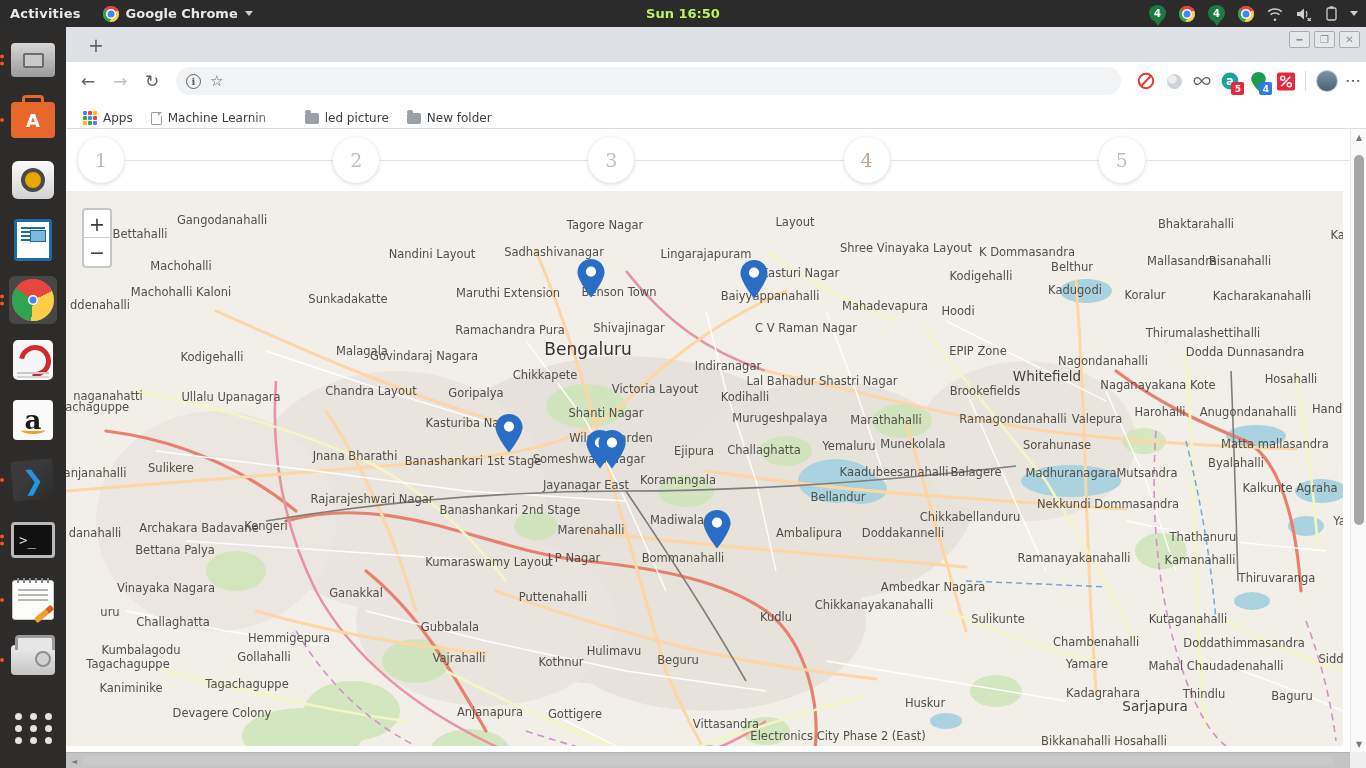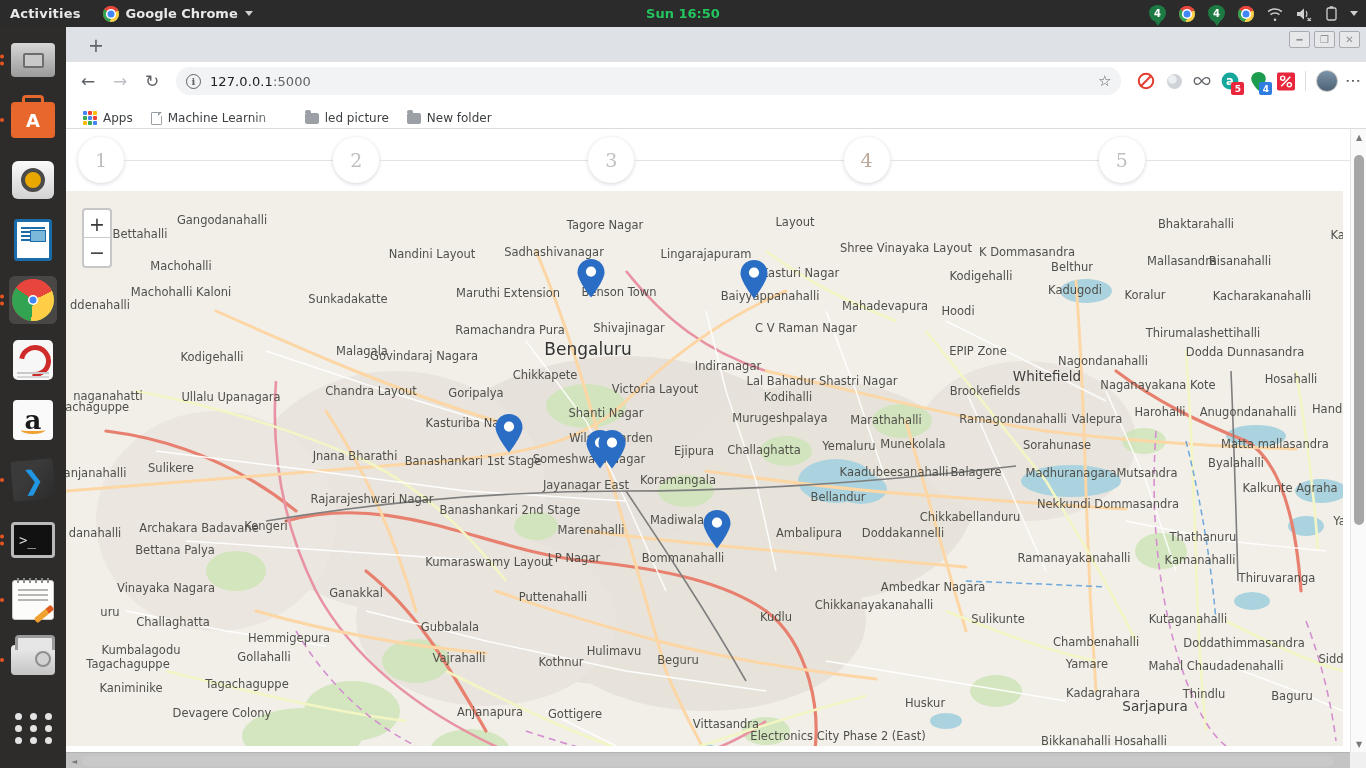--- a/index.html
+++ b/index.html
@@ -32,21 +32,21 @@
     background: conic-gradient(from -55deg, #e8453c 0deg 120deg, #ffcd46 120deg 240deg, #32a350 240deg 360deg);
   }
   .chrome-logo::after {
     content:""; position:absolute; left:50%; top:50%; width:7px; height:7px;
     transform: translate(-50%,-50%); border-radius:50%;
     background:#4285f4; box-shadow: 0 0 0 1.6px #fff;
   }
   .caret-dn { width:0;height:0;border-left:4px solid transparent;border-right:4px solid transparent;border-top:5px solid #cfcfcf; }
   .topbar .clock {
     position: absolute; left: 50%; transform: translateX(-50%);
-    font-size: 13px; font-weight: bold; color: #22c55e;
+    font-size: 13px; font-weight: bold; color: #bef264;
   }
   .topbar .tray { position: absolute; right: 8px; display: flex; align-items: center; gap: 13px; }
   .pin-badge {
     width: 17px; height: 17px; background: #1d7a43; position: relative;
     border-radius: 50% 50% 50% 50% / 44% 44% 56% 56%;
     display:flex; align-items:center; justify-content:center;
     color:#fff; font-size:10px; font-weight:bold;
   }
   .pin-badge::after{ content:""; position:absolute; bottom:-4px; left:50%; transform:translateX(-50%);
      border-left:4px solid transparent;border-right:4px solid transparent;border-top:6px solid #1d7a43; }
@@ -336,21 +336,20 @@
         <div class="wc">✕</div>
       </div>
     </div>
 
     <div class="toolbar">
       <div class="nav-btn">←</div>
       <div class="nav-btn dim">→</div>
       <div class="nav-btn">↻</div>
       <div class="omnibox">
         <span class="info-i">i</span>
-        <span class="url"><span>127.0.0.1</span><span class="port">:5000</span></span>
         <span class="star">☆</span>
       </div>
       <div class="ext-row">
         <div class="ext">
           <svg width="18" height="18" viewBox="0 0 18 18">
               <circle cx="9" cy="9" r="7.2" stroke="#e33b2e" stroke-width="2" fill="none"></circle>
               <path d="M4.3 13.7L13.7 4.3" stroke="#e33b2e" stroke-width="2"></path>
             </svg>
         </div>
         <div class="ext">
@@ -609,21 +608,21 @@
               <div class="lbl" style="left: 479px; top: 184px;">Chikkapete</div>
               <div class="lbl" style="left: 662px; top: 175px;">Indiranagar</div>
               <div class="lbl" style="left: 756px; top: 190px;">Lal Bahadur Shastri Nagar</div>
               <div class="lbl mid" style="left: 981px; top: 185px;">Whitefield</div>
               <div class="lbl" style="left: 919px; top: 200px;">Brookefields</div>
               <div class="lbl" style="left: 1092px; top: 194px;">Naganayakana Kote</div>
               <div class="lbl" style="left: 1225px; top: 188px;">Hosahalli</div>
               <div class="lbl" style="left: 165px; top: 206px;">Ullalu Upanagara</div>
               <div class="lbl" style="left: 410px; top: 202px;">Goripalya</div>
               <div class="lbl" style="left: 589px; top: 198px;">Victoria Layout</div>
-              <div class="lbl" style="left: 679px; top: 206px; margin-left: 43px;">Kodihalli</div>
+              <div class="lbl" style="left: 679px; top: 206px;">Kodihalli</div>
               <div class="lbl" style="left: 26px; top: 216px;">alachaguppe</div>
               <div class="lbl" style="left: 540px; top: 222px;">Shanti Nagar</div>
               <div class="lbl" style="left: 714px; top: 227px;">Murugeshpalaya</div>
               <div class="lbl" style="left: 820px; top: 229px;">Marathahalli</div>
               <div class="lbl" style="left: 947px; top: 228px;">Ramagondanahalli</div>
               <div class="lbl" style="left: 1031px; top: 228px;">Valepura</div>
               <div class="lbl" style="left: 1094px; top: 221px;">Harohalli</div>
               <div class="lbl" style="left: 1182px; top: 221px;">Anugondanahalli</div>
               <div class="lbl" style="left: 1267px; top: 218px;">Hander</div>
               <div class="lbl" style="left: 406px; top: 232px;">Kasturiba Nagar</div>

